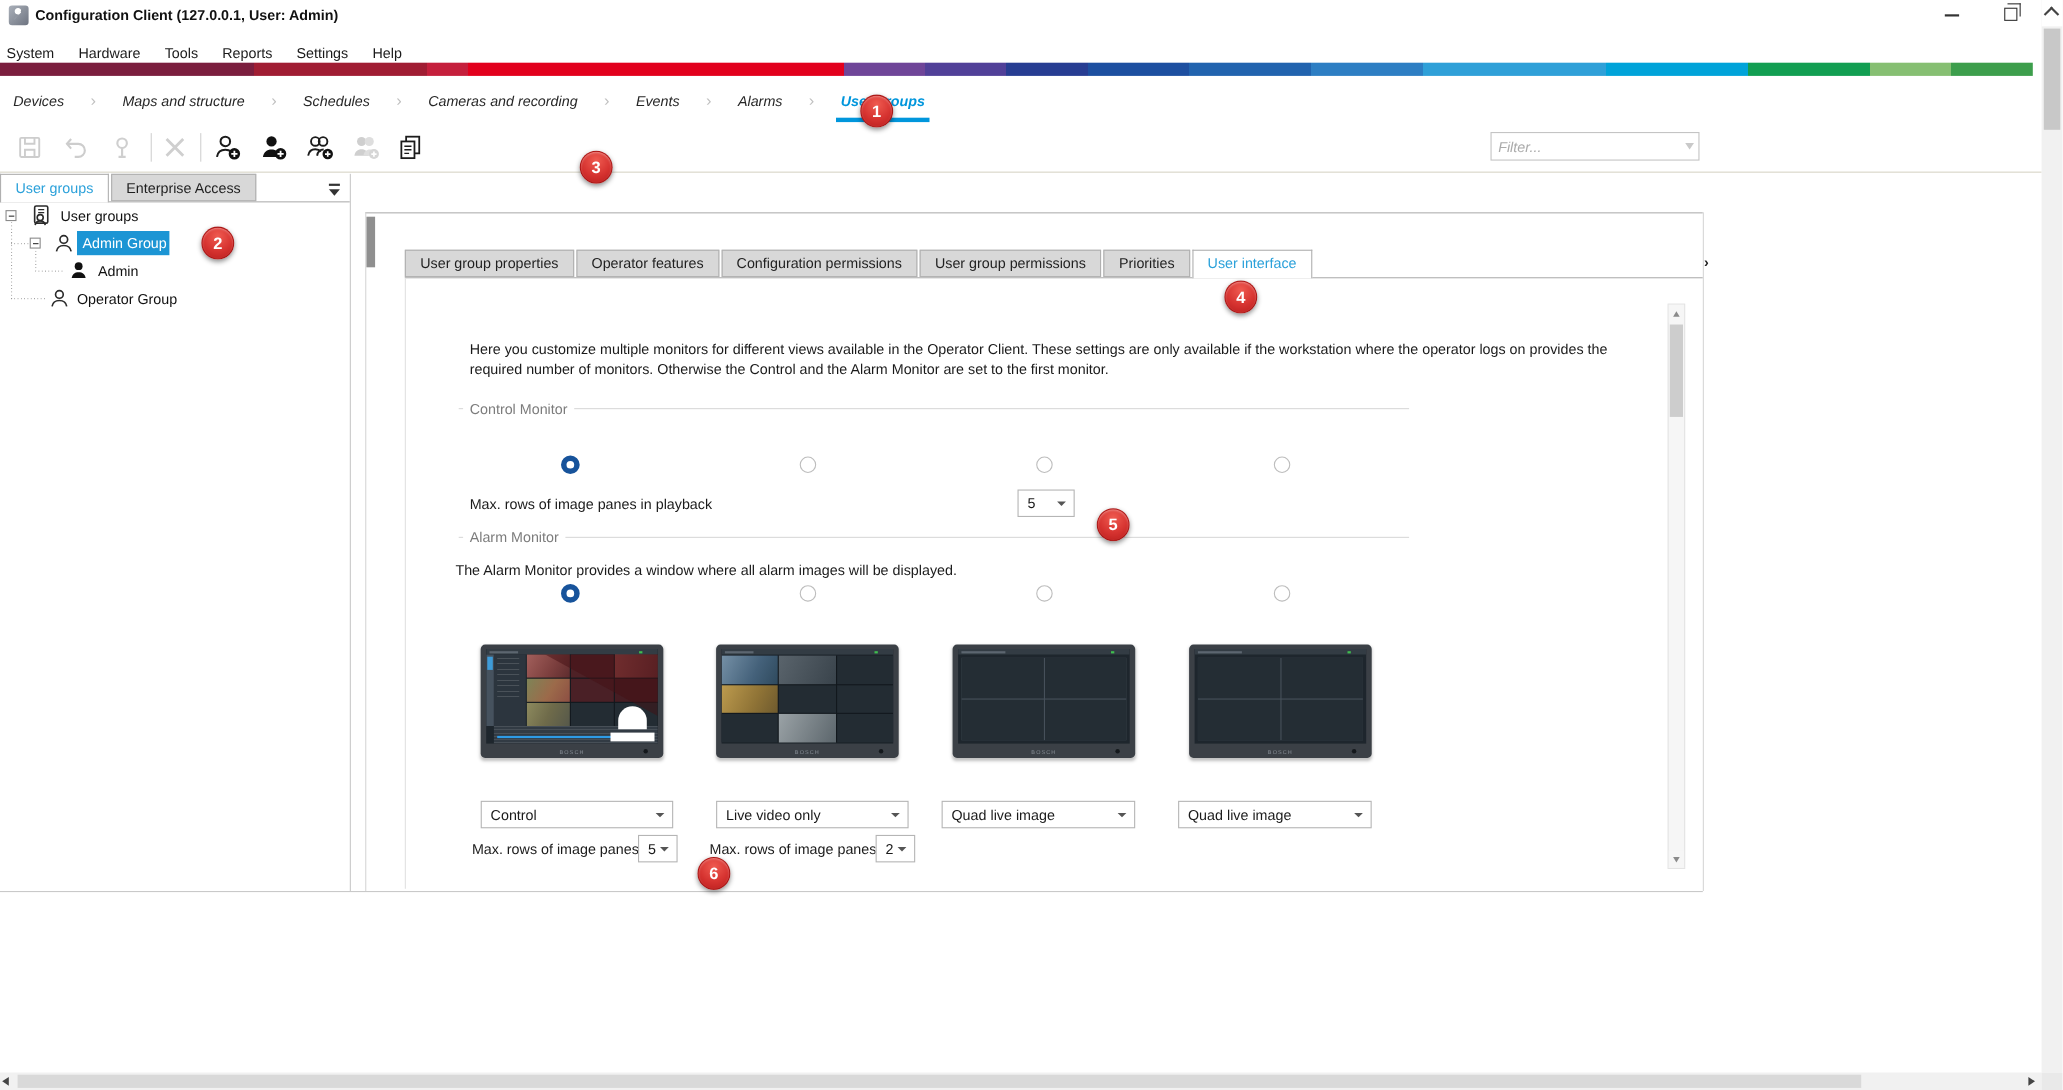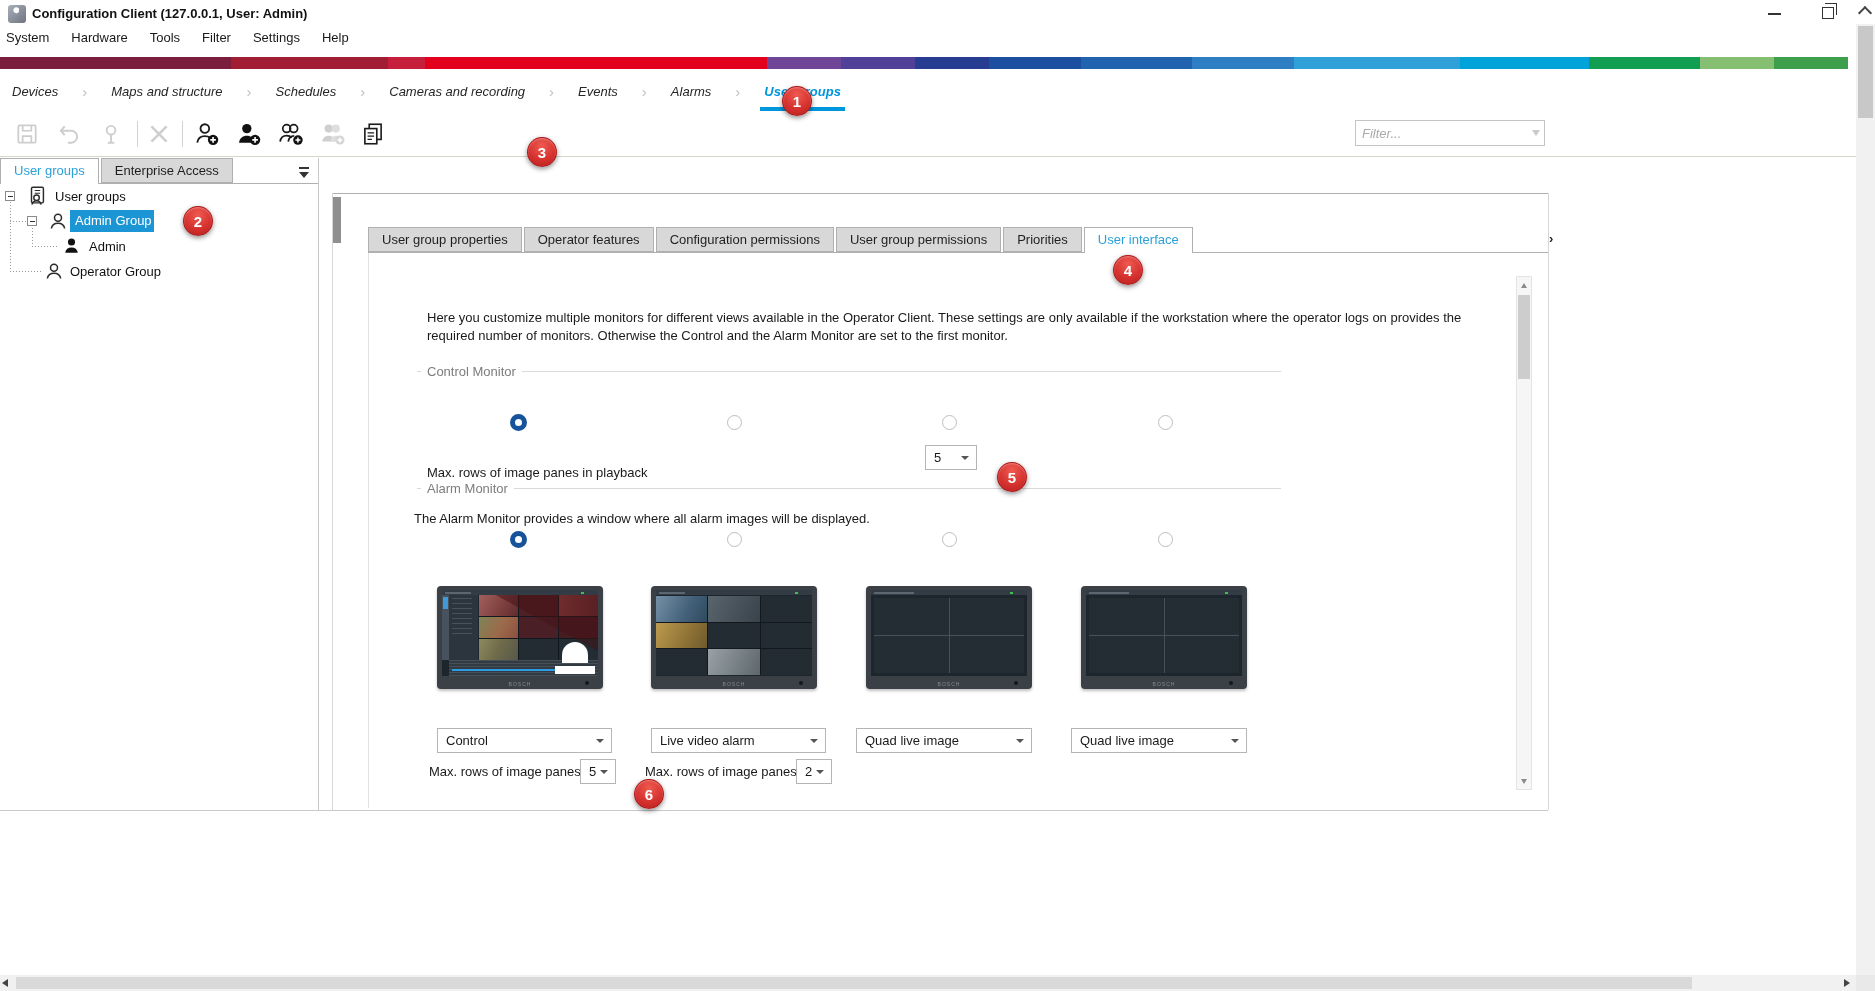--- a/index.html
+++ b/index.html
@@ -10,21 +10,21 @@
   .titlebar { position:absolute; left:0; top:0; width:1856px; height:28px; background:#fff;padding-left:16px; }
   .app-icon { position:absolute; left:8px; top:5px; width:18px; height:18px; border-radius:3px;
     background:linear-gradient(135deg,#aab0ba,#6e7480); }
   .app-icon svg { position:absolute; left:1px; top:1px; }
   .win-title { position:absolute; left:32px; top:6px; font-size:13px; color:#111; font-weight:600; }
   .btn-min { position:absolute; left:1768px; top:13px; width:13px; height:2px; background:#333; }
   .btn-restore { position:absolute; left:1822px; top:7px; width:12px; height:12px; border:1.5px solid #333; background:#fff; }
   .btn-restore:before { content:""; position:absolute; left:2px; top:-5px; width:11px; height:11px; border:1.5px solid #333; border-left:none; border-bottom:none; }
 
   
-  .menubar { position:absolute; left:6px; top:30px; height:26px; display:flex; gap:22px; align-items:flex-start; font-size:13px; color:#1a1a1a; }
+  .menubar { position:absolute; left:6px; top:30px; height:26px; display:flex; gap:22px; align-items:flex-end; font-size:13px; color:#1a1a1a; }
   .menubar span { cursor:default; }
 
   
   .brandbar { position:absolute; left:0; top:57px; width:1848px; height:12px;
     background:linear-gradient(to right,
       #7b1e3e 0%, #7b1e3e 12.5%,
       #a01d33 12.5%, #a01d33 21%,
       #c51f3c 21%, #c51f3c 23%,
       #e2001d 23%, #e2001d 41.5%,
       #6f4598 41.5%, #6f4598 45.5%,
@@ -195,21 +195,21 @@
     </div>
     <div class="win-title">Configuration Client (127.0.0.1, User: Admin)</div>
     <div class="btn-min"></div>
     <div class="btn-restore"></div>
   </div>
 
   <div class="menubar">
     <span>System</span>
     <span>Hardware</span>
     <span>Tools</span>
-    <span>Filter</span>
+    <span>Reports</span>
     <span>Settings</span>
     <span>Help</span>
   </div>
 
   <div class="brandbar"></div>
 
   <div class="breadcrumb">
     <span class="crumb">Devices</span>
     <span class="crumb-sep">›</span>
     <span class="crumb">Maps and structure</span>
@@ -373,21 +373,21 @@
 
   <span class="group-label" style="left:421px;top:364px">Control Monitor</span>
   <div class="group-line" style="left:417px;top:371px;width:864px"></div>
   <div class="radio-row rr-cm">
       <span class="radio sel"></span>
       <span class="radio"></span>
       <span class="radio"></span>
       <span class="radio"></span>
     </div>
 
-  <span class="label" style="left:427px;top:465px">Max. rows of image panes in playback</span>
+  <span class="label" style="left:427px;top:451px">Max. rows of image panes in playback</span>
   <div class="dd" style="left:925px;top:445px;width:52px">5</div>
 
   <span class="group-label" style="left:421px;top:481px">Alarm Monitor</span>
   <div class="group-line" style="left:417px;top:488px;width:864px"></div>
   <div class="desc" style="left:414px;top:511px">The Alarm Monitor provides a window where all alarm images will be displayed.</div>
   <div class="radio-row rr-am">
       <span class="radio sel"></span>
       <span class="radio"></span>
       <span class="radio"></span>
       <span class="radio"></span>
@@ -462,21 +462,21 @@
           <div></div>
           <div></div>
           <div></div>
       </div>
     </div>
     <div class="m-brand">BOSCH</div>
     <div class="m-power"></div>
   </div>
 
   <div class="dd" style="left:437px;top:728px;width:175px">Control</div>
-  <div class="dd" style="left:651px;top:728px;width:175px">Live video alarm</div>
+  <div class="dd" style="left:651px;top:728px;width:175px">Live video only</div>
   <div class="dd" style="left:856px;top:728px;width:176px">Quad live image</div>
   <div class="dd" style="left:1071px;top:728px;width:176px">Quad live image</div>
 
   <span class="label" style="left:429px;top:764px">Max. rows of image panes</span>
   <div class="dd" style="left:580px;top:759px;width:36px;padding-right:16px">5</div>
   <span class="label" style="left:645px;top:764px">Max. rows of image panes</span>
   <div class="dd" style="left:796px;top:759px;width:36px;padding-right:16px">2</div>
 
   <div class="content-sb">
     <div class="sb-arrow sb-up" style="top:0"></div>

